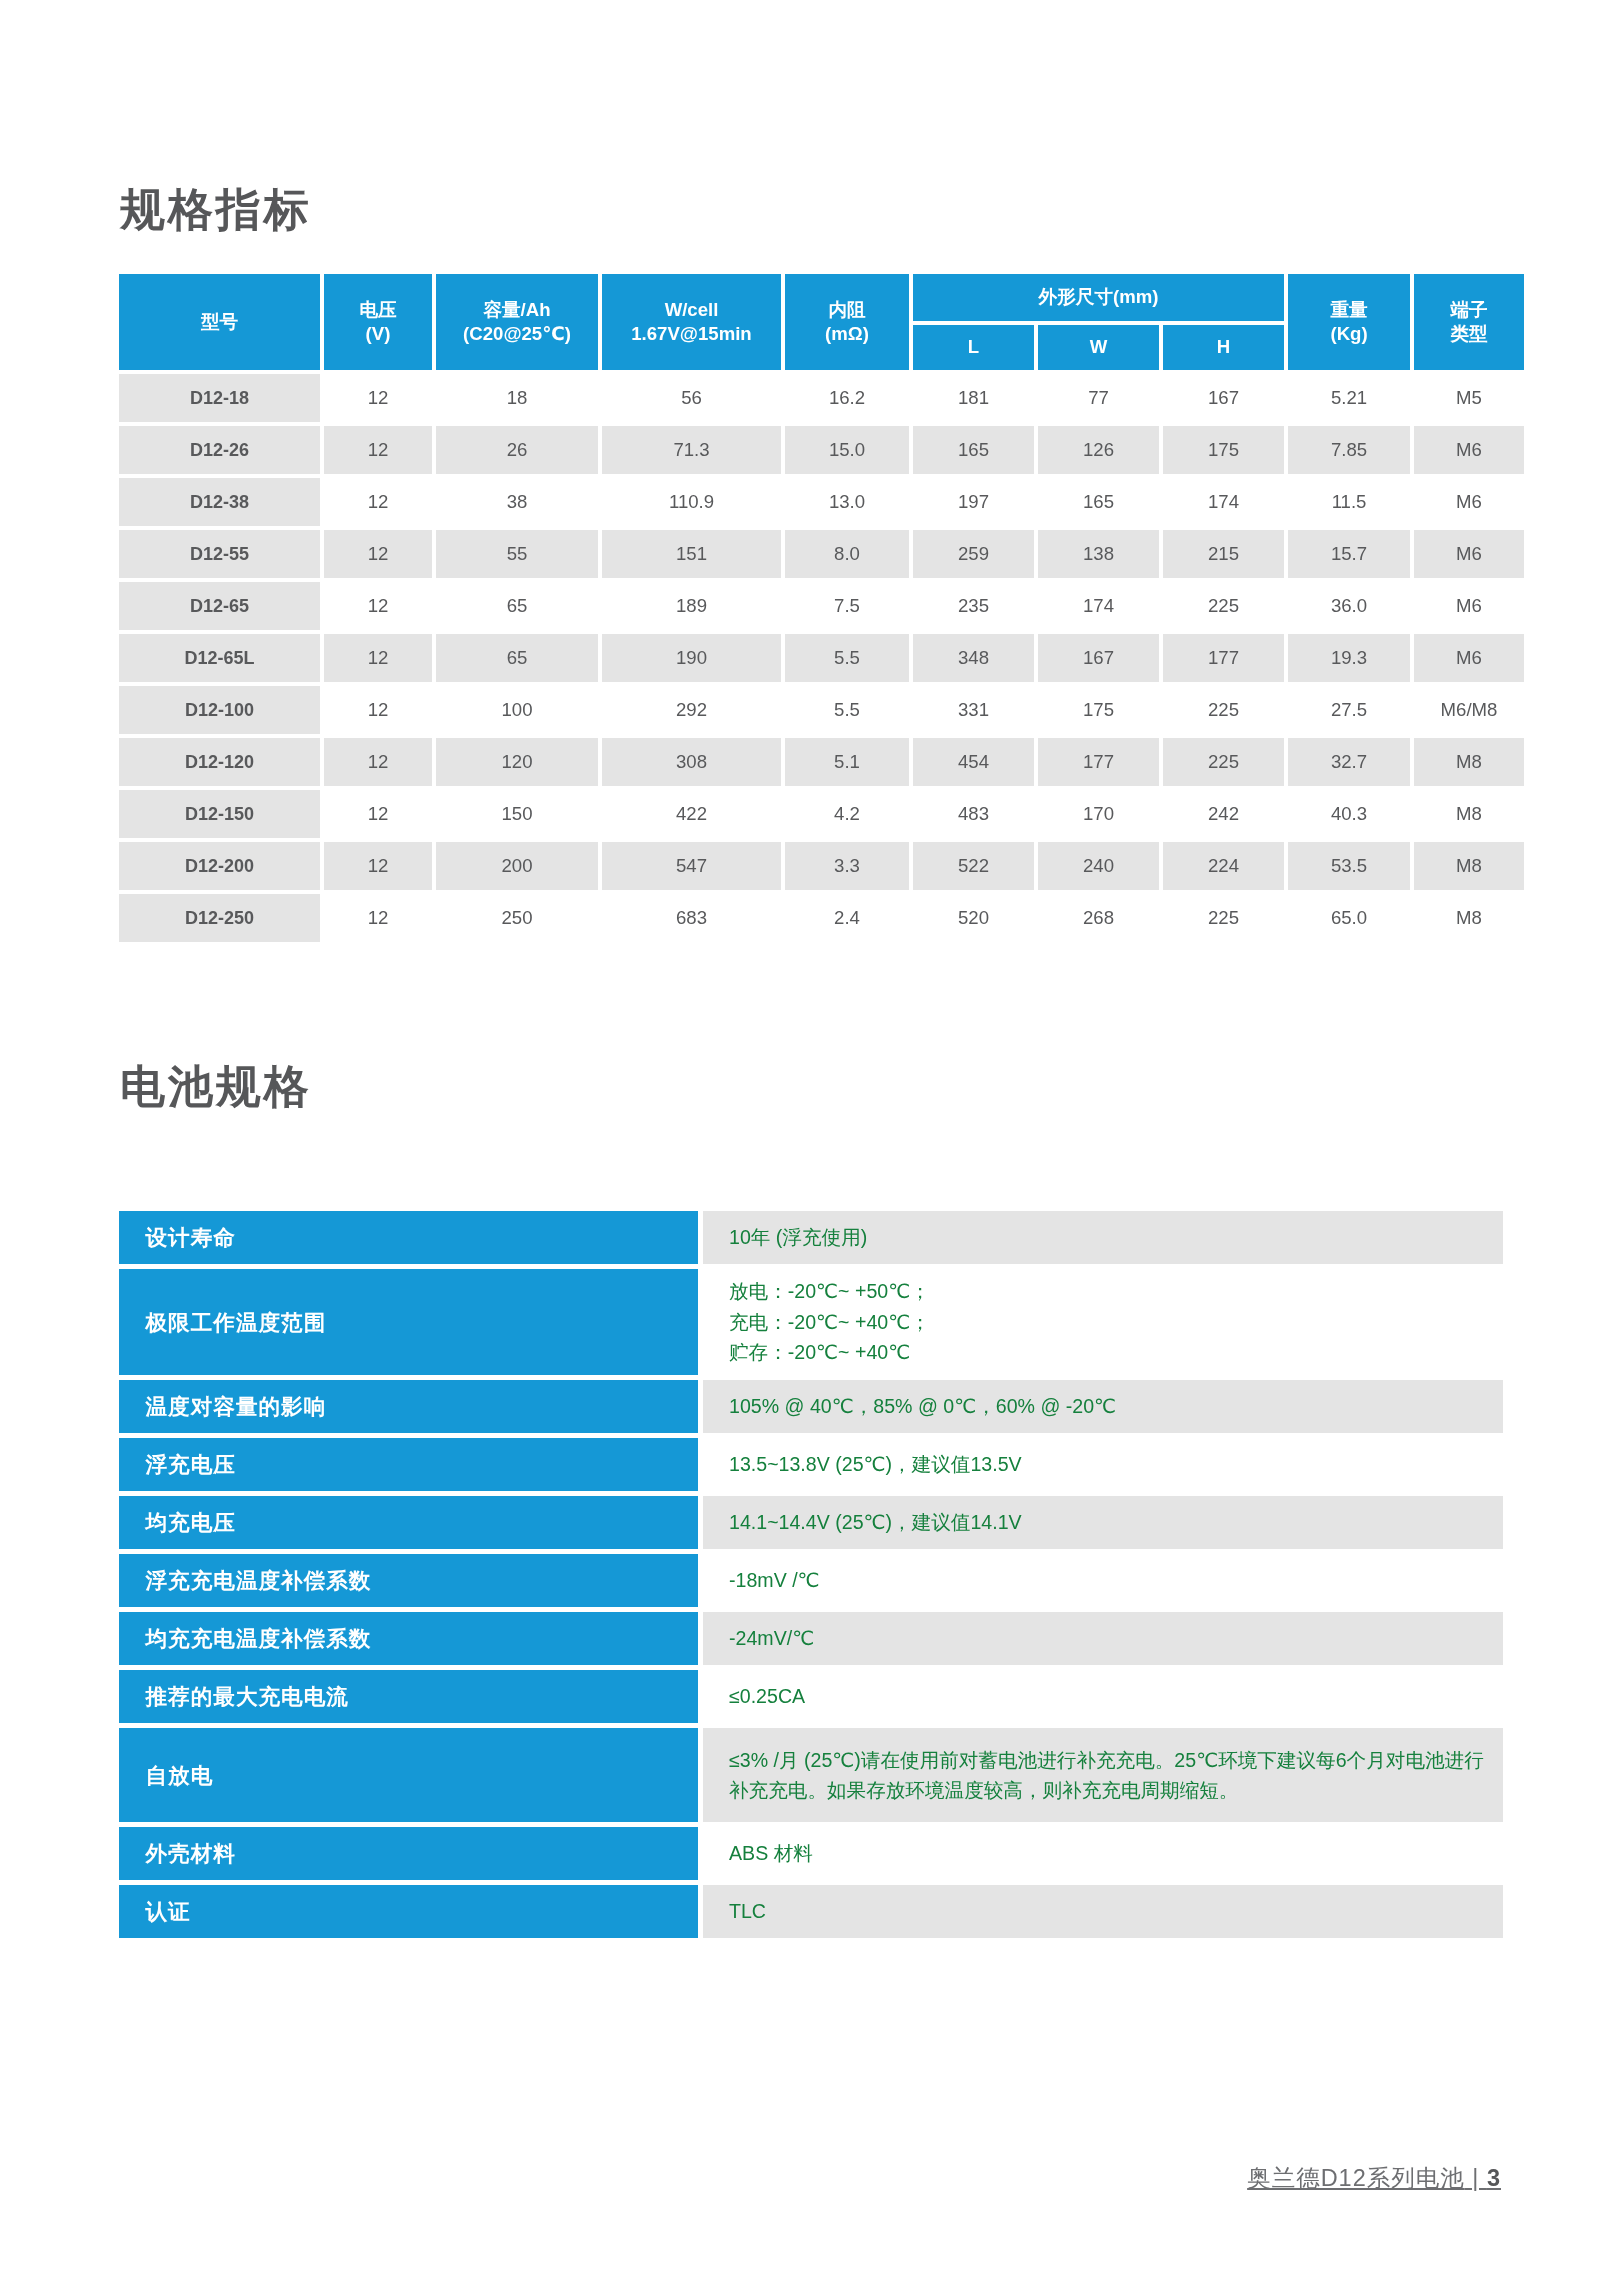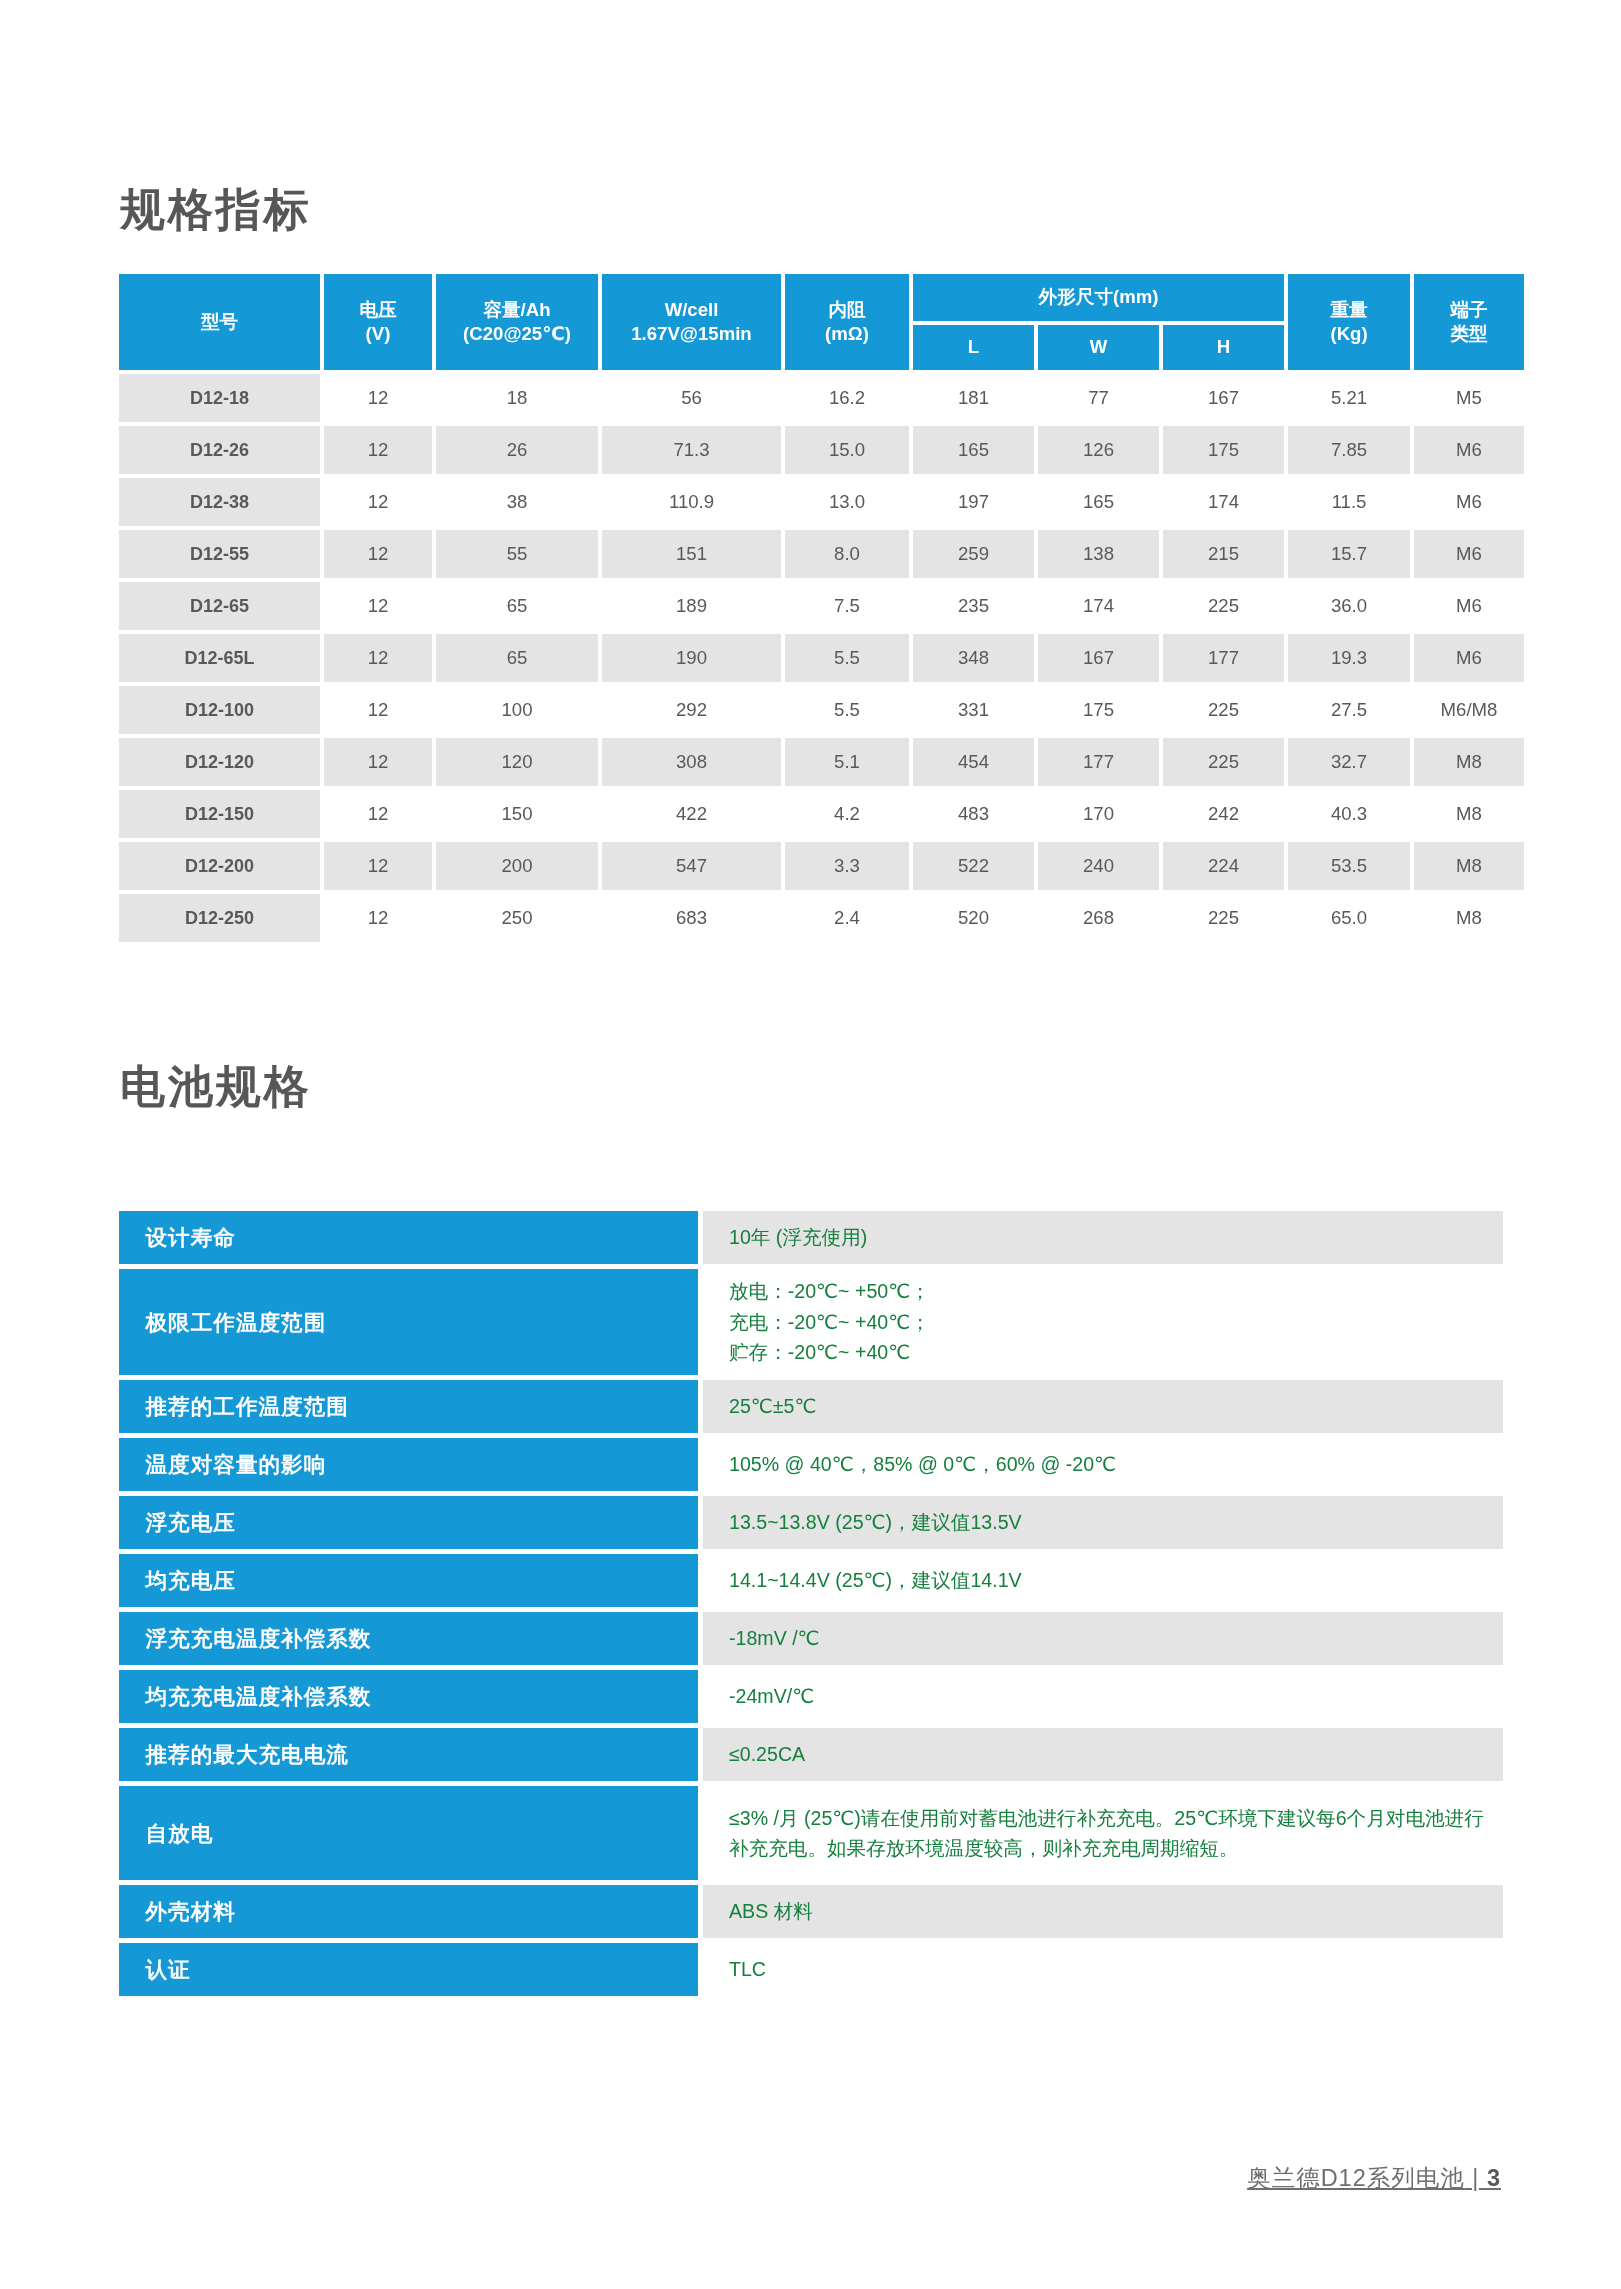--- a/index.html
+++ b/index.html
@@ -255,24 +255,20 @@
             <td class="label">设计寿命</td>
             <td class="value">10年 (浮充使用)</td>
           </tr>
           <tr class="tall3">
             <td class="label">极限工作温度范围</td>
             <td class="value">放电：-20℃~ +50℃；
 充电：-20℃~ +40℃；
 贮存：-20℃~ +40℃</td>
           </tr>
           <tr>
-            <td class="label">推荐的工作温度范围</td>
-            <td class="value">25℃±5℃</td>
-          </tr>
-          <tr>
             <td class="label">温度对容量的影响</td>
             <td class="value">105% @ 40℃，85% @ 0℃，60% @ -20℃</td>
           </tr>
           <tr>
             <td class="label">浮充电压</td>
             <td class="value">13.5~13.8V (25℃)，建议值13.5V</td>
           </tr>
           <tr>
             <td class="label">均充电压</td>
             <td class="value">14.1~14.4V (25℃)，建议值14.1V</td>

